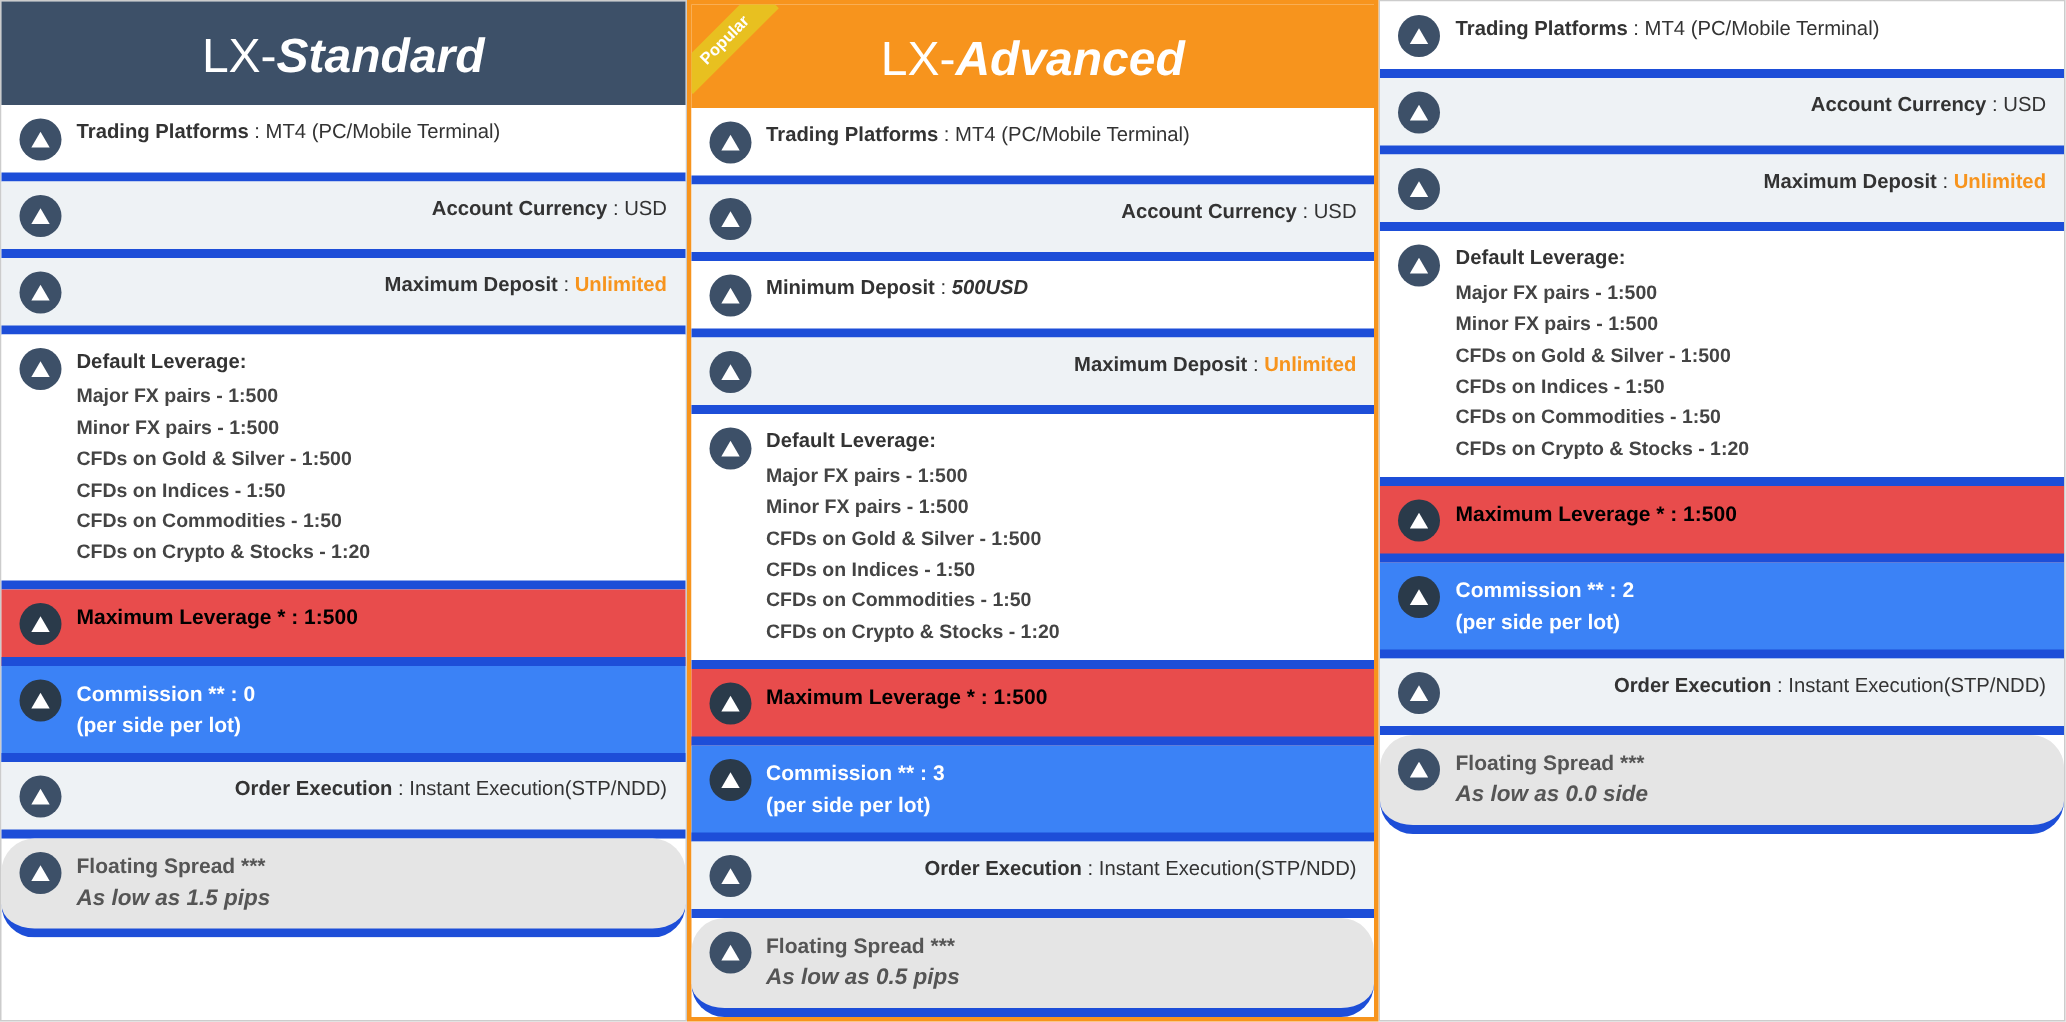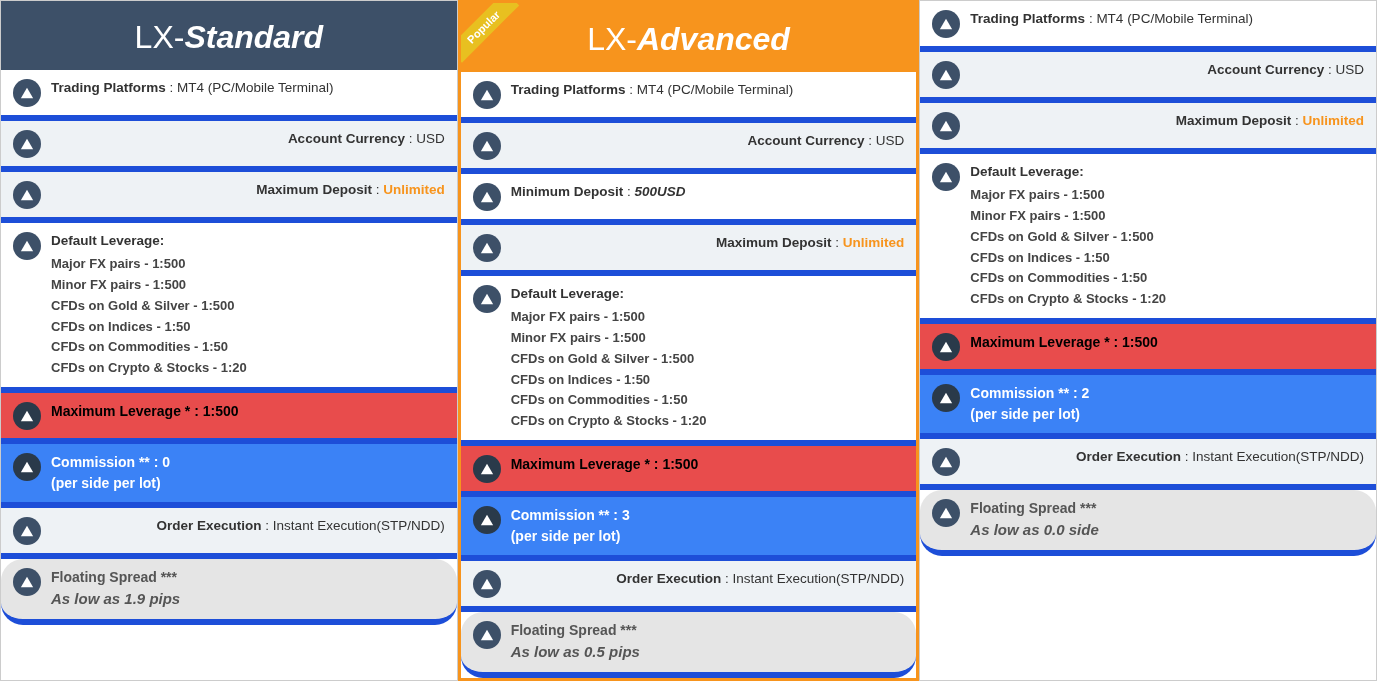--- a/index.html
+++ b/index.html
@@ -231,21 +231,21 @@
           </svg>
         </div>
         <div class="row-text"><span class="label">Order Execution</span> : Instant Execution(STP/NDD)</div>
       </div>
       <div class="plan-row yellow">
         <div class="icon-wrap">
           <svg viewBox="0 0 16 16">
             <polygon points="8,2 15,14 1,14"></polygon>
           </svg>
         </div>
-        <div class="row-text"><span class="label">Floating Spread ***</span><span class="italic-big">As low as 1.9 pips</span></div>
+        <div class="row-text"><span class="label">Floating Spread ***</span><span class="italic-big">As low as 1.5 pips</span></div>
       </div>
     </div>
     <div class="plan-card advanced">
       <div class="plan-header advanced">
         <div class="popular-badge">
           <div class="popular-badge-inner">Popular</div>
         </div>
         <div class="plan-title"><span>LX-</span>Advanced</div>
       </div>
       <div class="plan-row">

